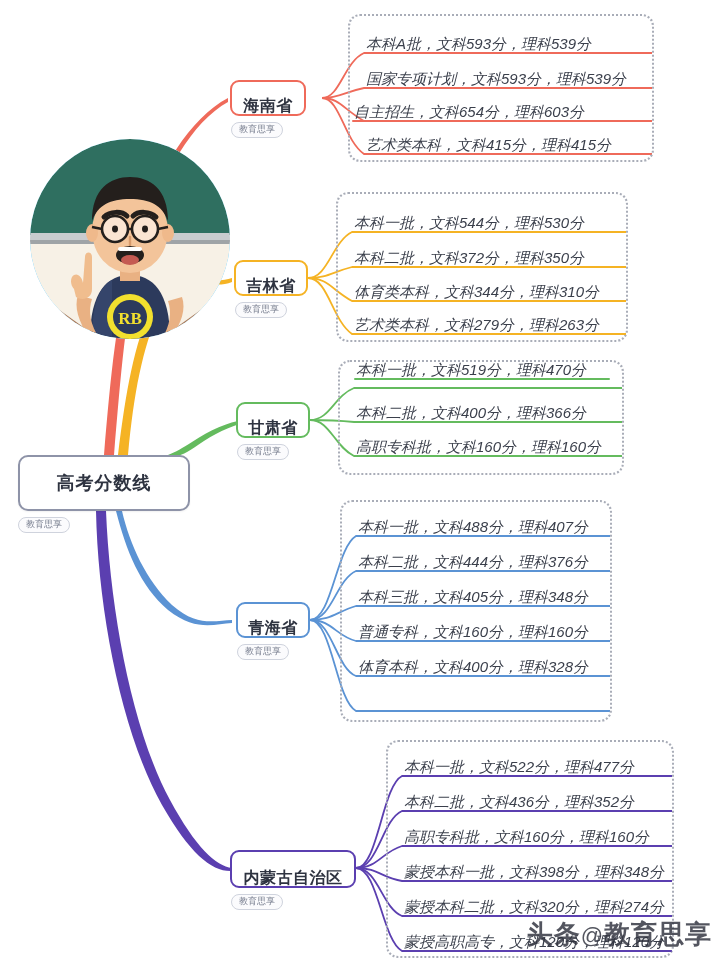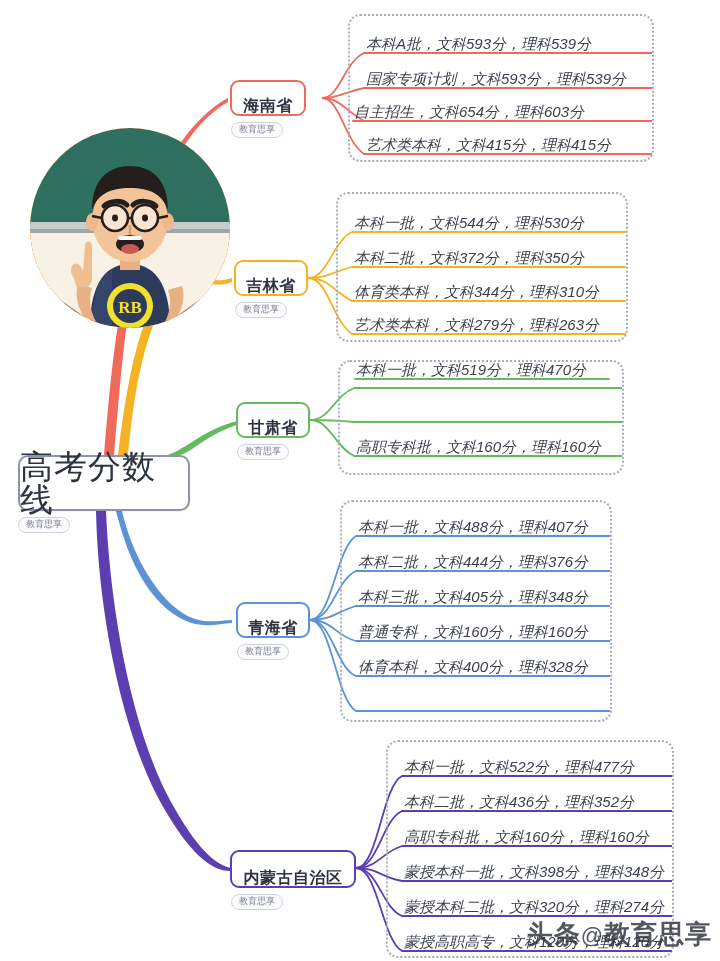--- a/index.html
+++ b/index.html
@@ -36,22 +36,22 @@
     border: 2px solid #8e93a8;
     border-radius: 10px;
     background: #ffffff;
     display: flex;
     align-items: center;
     justify-content: center;
     z-index: 8;
     box-shadow: 0 1px 2px rgba(0,0,0,0.06);
   }
   .root-node .label {
-    font-size: 33px;
-    font-weight: normal;
+    font-size: 18px;
+    font-weight: bold;
     color: #2e3340;
     letter-spacing: 1px;
     line-height: 1;
   }
 
   
   .branch-node {
     position: absolute;
     box-sizing: border-box;
     border-width: 2px;
@@ -118,27 +118,27 @@
     left: 0;
     bottom: 0;
     height: 2px;
     border-radius: 1px;
   }
 
   
   .avatar {
     position: absolute;
     left: 30px;
-    top: 128px;
+    top: 139px;
     width: 200px;
     height: 200px;
     border-radius: 50%;
     overflow: hidden;
     z-index: 6;
-    background: #f97316;
+    background: #7dd3fc;
   }
   .avatar svg { display: block; }
 
   
   .watermark {
     position: absolute;
     right: 8px;
     bottom: 14px;
     font-size: 26px;
     font-weight: bold;
@@ -333,20 +333,24 @@
 
   <div class="branch-node" style="left:236px; top:402px; width:74px; height:36px; border-color:#64bb5e;">
     <span class="label">甘肃省</span>
   </div>
   <div class="tag" style="left:237px; top:444px;">教育思享</div>
 
   <div class="leaf" style="left:354px; top:352px; width:268px; height:28px;">
     <span class="leaf-text">本科一批，文科519分，理科470分</span>
     <span class="leaf-rule" style="width:256px; background:#64bb5e;"></span>
   </div>
+  <div class="leaf" style="left:354px; top:395px; width:268px; height:28px;">
+    <span class="leaf-text">本科二批，文科400分，理科366分</span>
+    <span class="leaf-rule" style="width:256px; background:#64bb5e;"></span>
+  </div>
   <div class="leaf" style="left:354px; top:429px; width:268px; height:28px;">
     <span class="leaf-text">高职专科批，文科160分，理科160分</span>
     <span class="leaf-rule" style="width:268px; background:#64bb5e;"></span>
   </div>
 
   <div class="branch-node" style="left:236px; top:602px; width:74px; height:36px; border-color:#5b93d4;">
     <span class="label">青海省</span>
   </div>
   <div class="tag" style="left:237px; top:644px;">教育思享</div>
 

